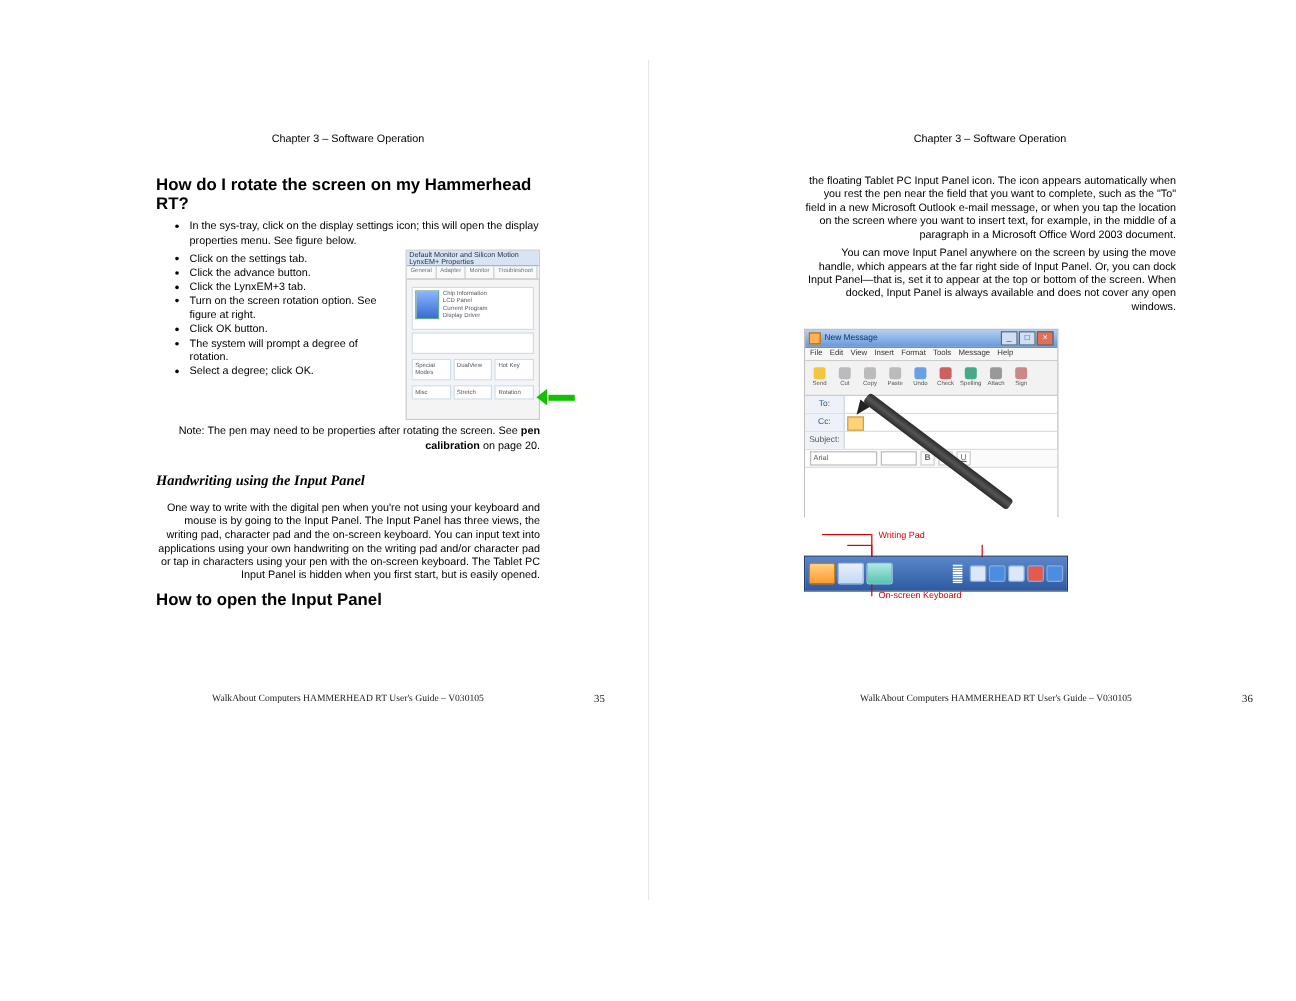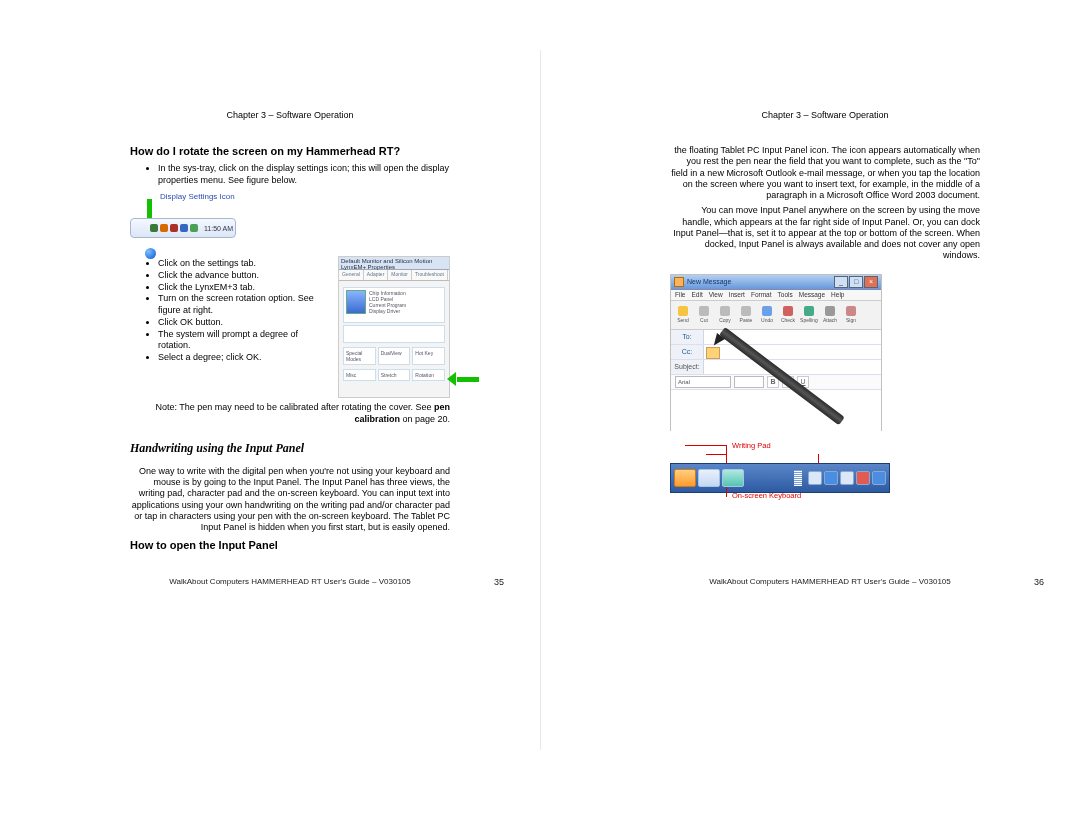--- a/index.html
+++ b/index.html
@@ -38,21 +38,21 @@
     border-left: 1px solid #e8e8e8;
   }
   .chapter-line {
     text-align: center;
     font-size: 9px;
     margin-bottom: 25px;
     font-family: Arial, sans-serif;
   }
   .heading-bold {
     font-weight: bold;
-    font-size: 11px;
+    font-size: 14px;
     margin: 6px 0 6px 0;
     font-family: Arial, sans-serif;
   }
   .heading-italic {
     font-style: italic;
     font-weight: bold;
     font-size: 12px;
     margin: 16px 0 10px 0;
     font-family: "Times New Roman", serif;
   }
@@ -123,21 +123,21 @@
     position:absolute;left:0;top:26px;width:100px;height:18px;border:1px solid #a9b8cf;border-radius:4px;
     background:linear-gradient(#f5f8ff,#dbe6f6);
     display:flex;align-items:center;justify-content:flex-end;padding:0 2px;
     gap:2px;
   }
   .tray-ico{width:8px;height:8px;border-radius:2px;}
   .blue-dot{position:absolute;left:14px;top:29px;width:11px;height:11px;border-radius:50%;background:radial-gradient(circle at 30% 30%, #7ac0ff, #0b57d0);}
   .clock{font-size:7px;color:#334;margin-left:4px;}
   .footer{
     position:absolute;bottom:250px;left:130px;right:90px;font-size:8px;color:#222;
-    display:flex;justify-content:flex-start;
+    display:flex;justify-content:flex-start;font-family:Liberation Serif, serif;
   }
   .page .footer{bottom:248px;}
   .footer-line{font-size:8px;text-align:center;width:100%;position:relative;}
   .page-num{position:absolute;right:-54px;top:0;font-size:9px;}
   
   .email-fig{
     width:210px;height:155px;border:1px solid #c0c0c0;background:#efefef;margin:12px 0 10px 0;position:relative;
   }
   .email-title{height:14px;background:linear-gradient(#b5cff0,#6699dd);border-bottom:1px solid #88a;display:flex;align-items:center;padding:0 3px;font-size:7px;color:#14366b;}
   .email-title .spacer{flex:1;}
@@ -192,36 +192,20 @@
 
   <div class="page">
     <div class="chapter-line">Chapter 3 – Software Operation</div>
 
     <div class="heading-bold">How do I rotate the screen on my Hammerhead RT?</div>
 
     <ul class="bullets">
       <li>In the sys-tray, click on the display settings icon; this will open the display properties menu. See figure below.</li>
     </ul>
 
-    <div class="systray-block">
-      <span class="systray-label">Display Settings Icon</span>
-      <div class="green-arrow-left" style="left:13px;top:7px;">
-        <div class="shaft"></div>
-          <div class="head"></div>
-      </div>
-      <div class="systray-bar">
-        <span class="blue-dot"></span>
-        <span class="tray-ico" style="background:#3a7a38;"></span>
-        <span class="tray-ico" style="background:#d66a00;"></span>
-        <span class="tray-ico" style="background:#a9302b;"></span>
-        <span class="tray-ico" style="background:#3666c4;"></span>
-        <span class="tray-ico" style="background:#4aa055;"></span>
-        <span class="clock">11:50 AM</span>
-      </div>
-    </div>
 
     <div class="row-flex">
       <div class="col-text">
         <ul class="bullets">
           <li>Click on the settings tab.</li>
           <li>Click the advance button.</li>
           <li>Click the LynxEM+3 tab.</li>
           <li>Turn on the screen rotation option. See figure at right.</li>
           <li>Click OK button.</li>
           <li>The system will prompt a degree of rotation.</li>
@@ -259,21 +243,21 @@
           </div>
         </div>
         <div class="green-arrow-right">
           <div class="head"></div>
             <div class="shaft"></div>
         </div>
       </div>
     </div>
 
     <p>
-      <span>Note: The pen may need to be calibrated after rotating the cover. See </span><b>pen calibration</b><span> on page 20.</span>
+      <span>Note: The pen may need to be properties after rotating the screen. See </span><b>pen calibration</b><span> on page 20.</span>
     </p>
 
     <div class="heading-italic">Handwriting using the Input Panel</div>
     <p>One way to write with the digital pen when you're not using your keyboard and mouse is by going to the Input Panel. The Input Panel has three views, the writing pad, character pad and the on-screen keyboard. You can input text into applications using your own handwriting on the writing pad and/or character pad or tap in characters using your pen with the on-screen keyboard. The Tablet PC Input Panel is hidden when you first start, but is easily opened.</p>
 
     <div class="heading-bold">How to open the Input Panel</div>
 
     <div class="footer">
       <div class="footer-line">
         <span>WalkAbout Computers HAMMERHEAD RT User's Guide – V030105</span>

